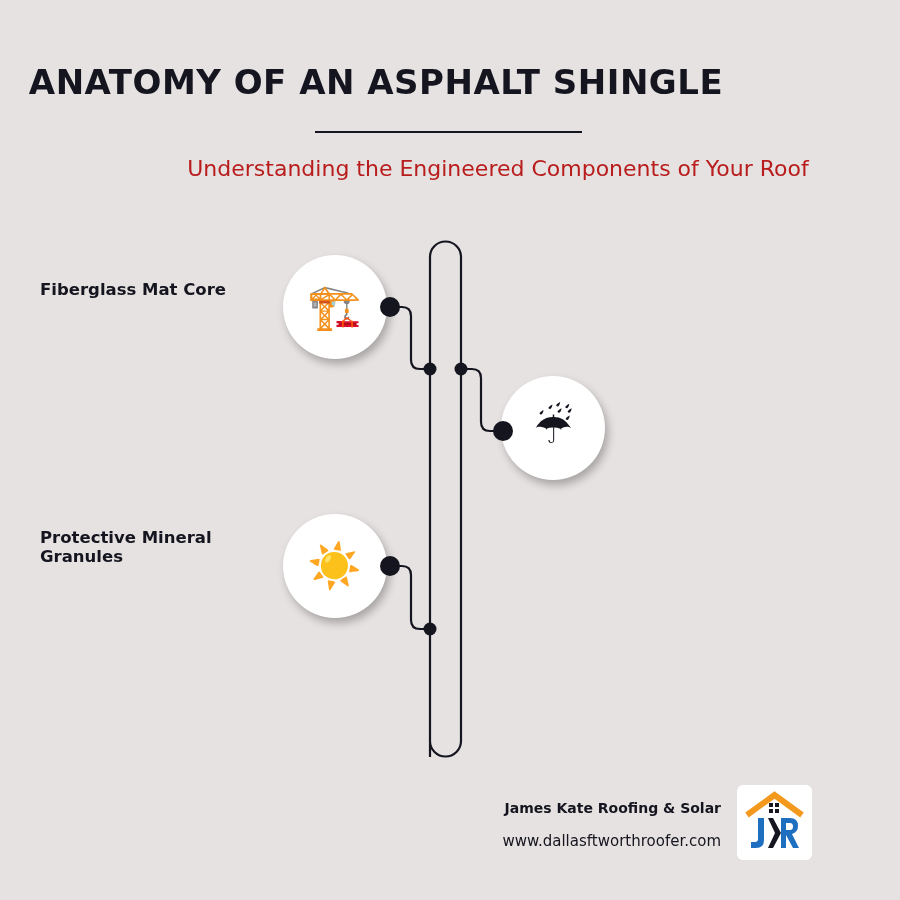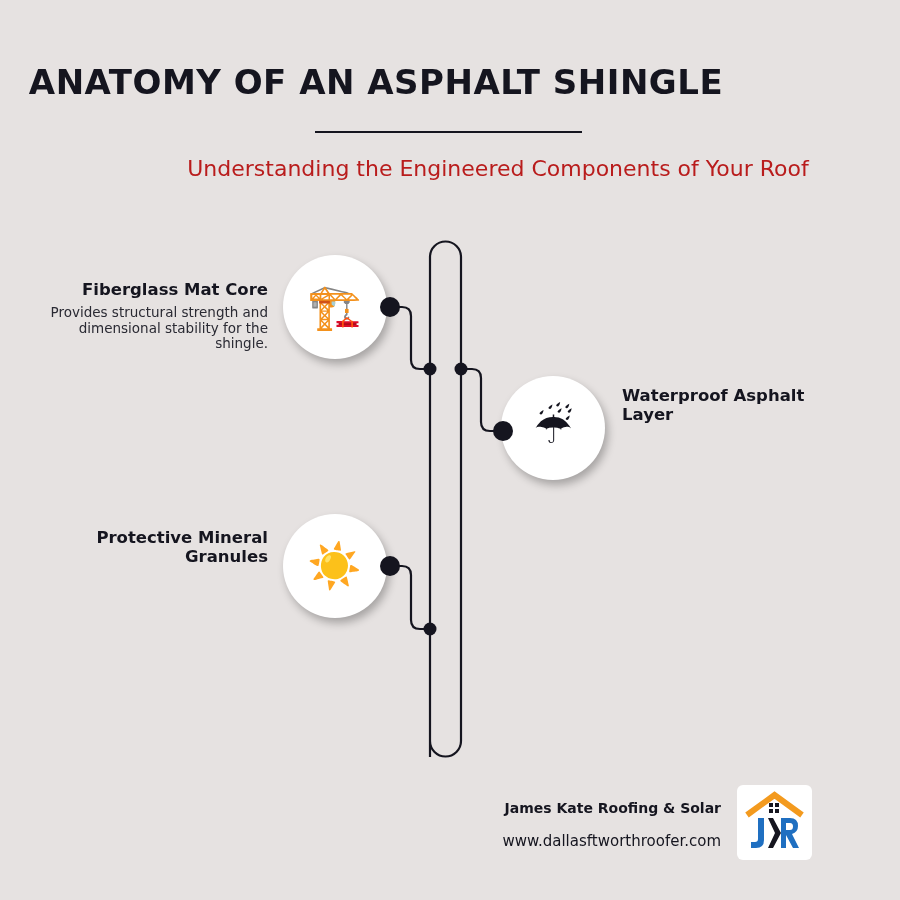--- a/index.html
+++ b/index.html
@@ -10,21 +10,21 @@
   .rule { position:absolute; top:131px; left:315px; width:267px; height:2px; background:#15151f; }
   .subtitle { position:absolute; top:156px; left:0; width:900px; text-align:center;
               font-size:22px; color:#b91c1c; font-weight:normal;padding-left:48px; }
   svg.track { position:absolute; left:0; top:0; }
   .node { position:absolute; width:104px; height:104px; border-radius:50%; background:#ffffff;
           box-shadow:3px 5px 8px rgba(0,0,0,0.28); display:flex; align-items:center; justify-content:center; }
   .node .ico { font-size:44px; line-height:1; }
   .block { position:absolute; }
   .block h3 { margin:0; font-size:16.5px; font-weight:bold; color:#15151f; line-height:19px; }
   .block p { margin:6px 0 0 0; font-size:13.5px; line-height:15.5px; color:#2a2a33; }
-  .left { text-align:right; }
+  .left { }
   .right { text-align:left; }
   .brand-name { position:absolute; top:800px; right:179px; font-weight:bold; font-size:14px; color:#15151f;text-align:center; }
   .brand-url { position:absolute; top:832px; right:179px; font-size:15px; color:#15151f; }
   .logo { position:absolute; left:737px; top:785px; width:75px; height:75px; background:#fff; border-radius:6px; }
 </style>
 </head>
 <body>
 
 <div class="title">ANATOMY OF AN ASPHALT SHINGLE</div>
 <div class="rule"></div>
@@ -46,28 +46,26 @@
     <circle cx="461" cy="369" r="6.5"></circle>
     <circle cx="430" cy="629" r="6.5"></circle>
   </g>
 </svg>
 
 <div class="node" style="left:283px;top:255px;">
   <span class="ico">🏗️</span>
 </div>
 <div class="block left" style="left:40px;top:280px;width:228px;">
   <h3>Fiberglass Mat Core</h3>
-  <p>Provides structural strength and dimensional stability for the shingle.</p>
 </div>
 
 <div class="node" style="left:501px;top:376px;">
   <span class="ico">☔</span>
 </div>
 <div class="block right" style="left:622px;top:386px;width:225px;">
-  <h3>Waterproof Asphalt Layer</h3>
 </div>
 
 <div class="node" style="left:283px;top:514px;">
   <span class="ico">☀️</span>
 </div>
 <div class="block left" style="left:40px;top:528px;width:228px;">
   <h3>Protective Mineral Granules</h3>
 </div>
 
 <svg class="track" width="900" height="900" viewBox="0 0 900 900" style="pointer-events:none;">

